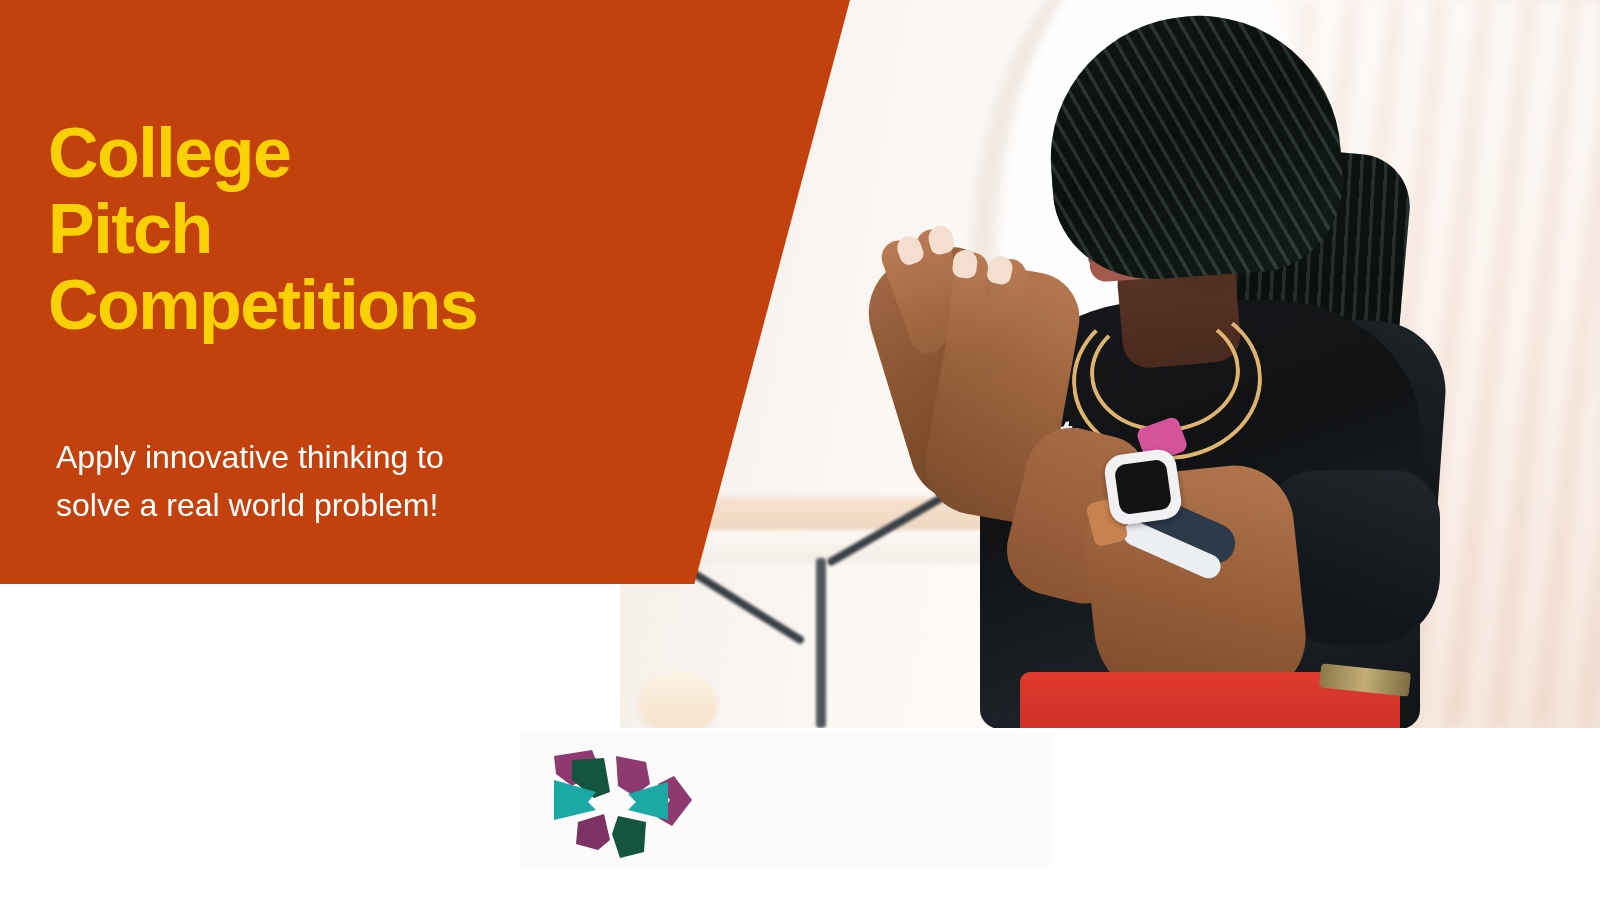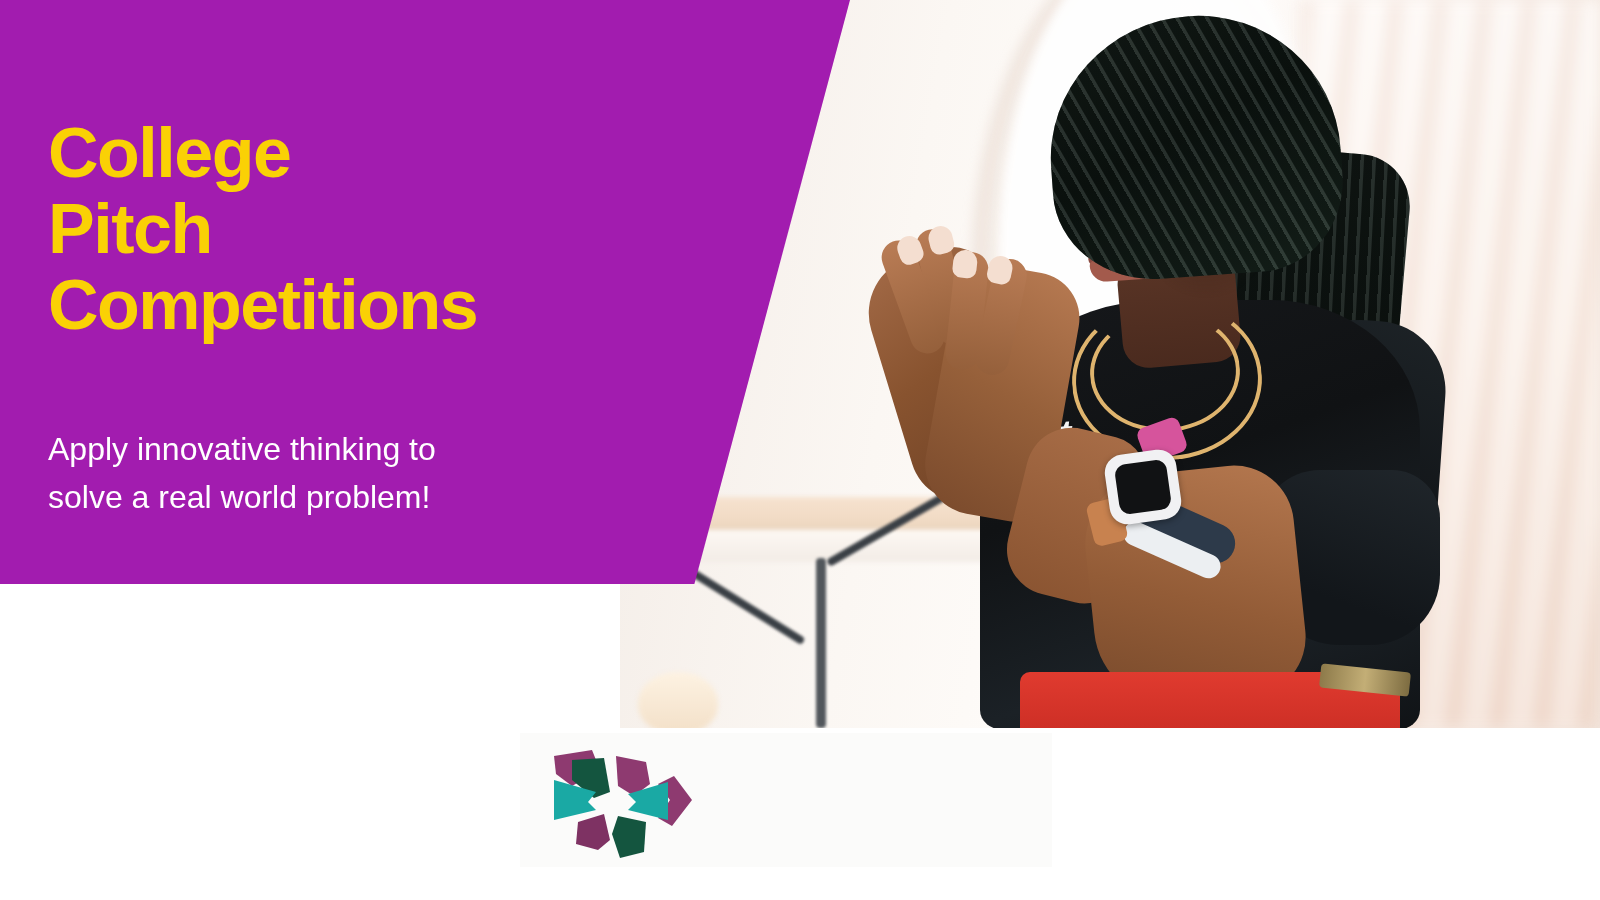--- a/index.html
+++ b/index.html
@@ -292,37 +292,37 @@
   }
   .belt{
     position:absolute; left:700px; top:668px; width:90px; height:24px;
     background:linear-gradient(90deg,#8d7a4a 0%,#c3ae76 50%,#7d6c41 100%);
     border-radius:4px; transform:rotate(6deg);
   }
 
   
   .teal-panel{
     position:absolute; left:0; top:0; width:860px; height:584px;
-    background:#a21caf;
+    background:#c2410c;
     clip-path:polygon(0 0, 850px 0, 656px 728px, 0 728px);
   }
   .title{
     position:absolute; left:48px; top:115px;
     color:#fad105;
     font-size:70px; line-height:76px; font-weight:bold;
     letter-spacing:-1.5px;
     white-space:pre-line;
     margin:0;
   }
   .subtitle{
     position:absolute; left:48px; top:425px;
     color:#ffffff;
     font-size:32px; line-height:48px; font-weight:normal;
     white-space:pre-line;
-    margin:0;
+    margin:8px;
   }
 
   
   .bottom-bar{
     position:absolute; left:0; top:728px; width:1600px; height:172px;
     background:#ffffff;
   }
   .logo-block{
     position:absolute; left:520px; top:733px; width:532px; height:134px;
     background:#fbfbfa;

